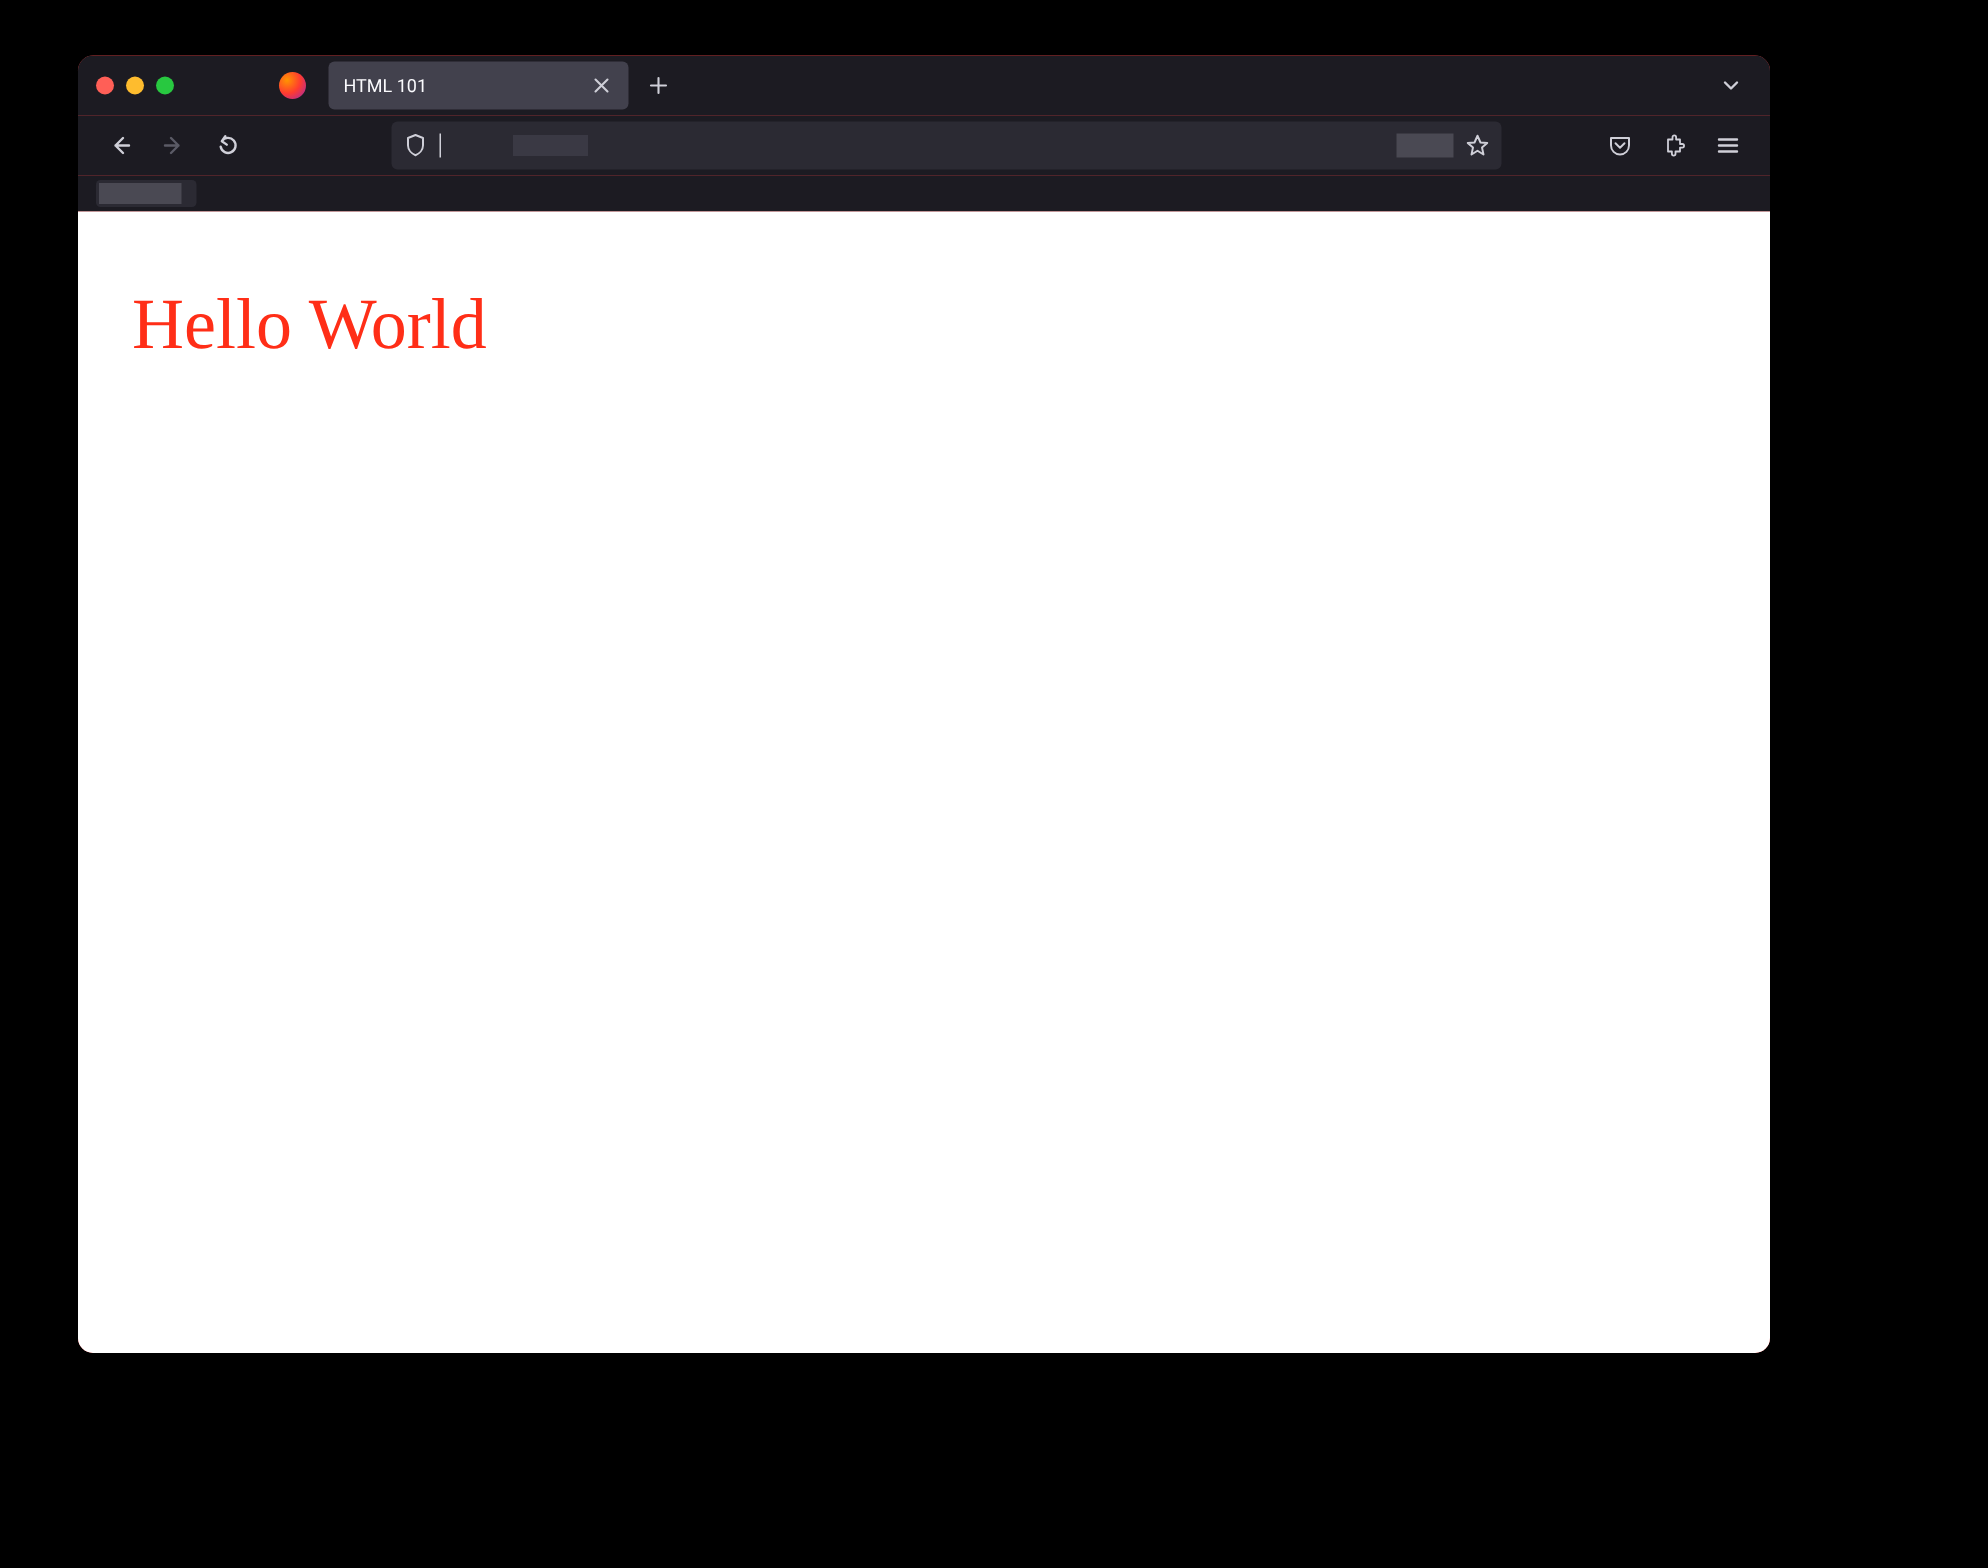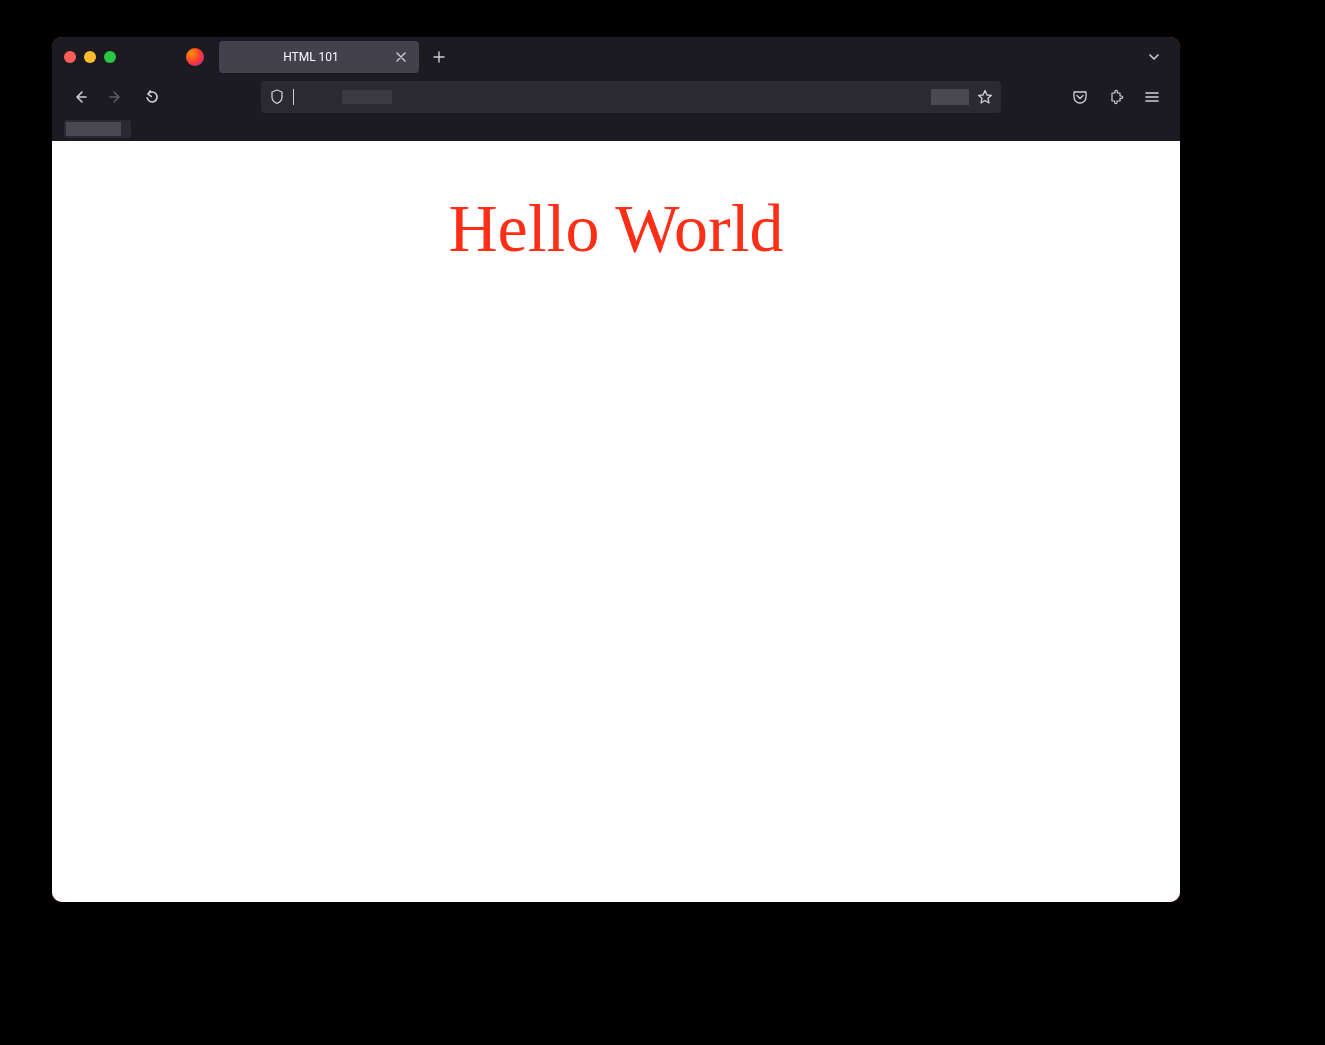--- a/index.html
+++ b/index.html
@@ -20,21 +20,20 @@
       position: absolute;
       left: 52px;
       top: 37px;
       width: 1128px;
       height: 865px;
       background: #ef4444;
       border-radius: 10px;
       overflow: hidden;
       display: flex;
       flex-direction: column;
-      text-align: center;
     }
     
     
     .titlebar {
       height: 40px;
       background: #1c1b22;
       display: flex;
       align-items: center;
       padding: 0 12px;
       position: relative;
@@ -242,21 +241,21 @@
     
     
     .content {
       flex: 1;
       background: #fff;
       padding: 48px 36px;
     }
     
     .page-heading {
       font-family: "Times New Roman", Times, serif;
-      font-size: 68px;
+      font-size: 48px;
       font-weight: 400;
       color: #ff2e17;
     }
     
     svg {
       display: block;
     }
   </style>
 </head>
 <body>

